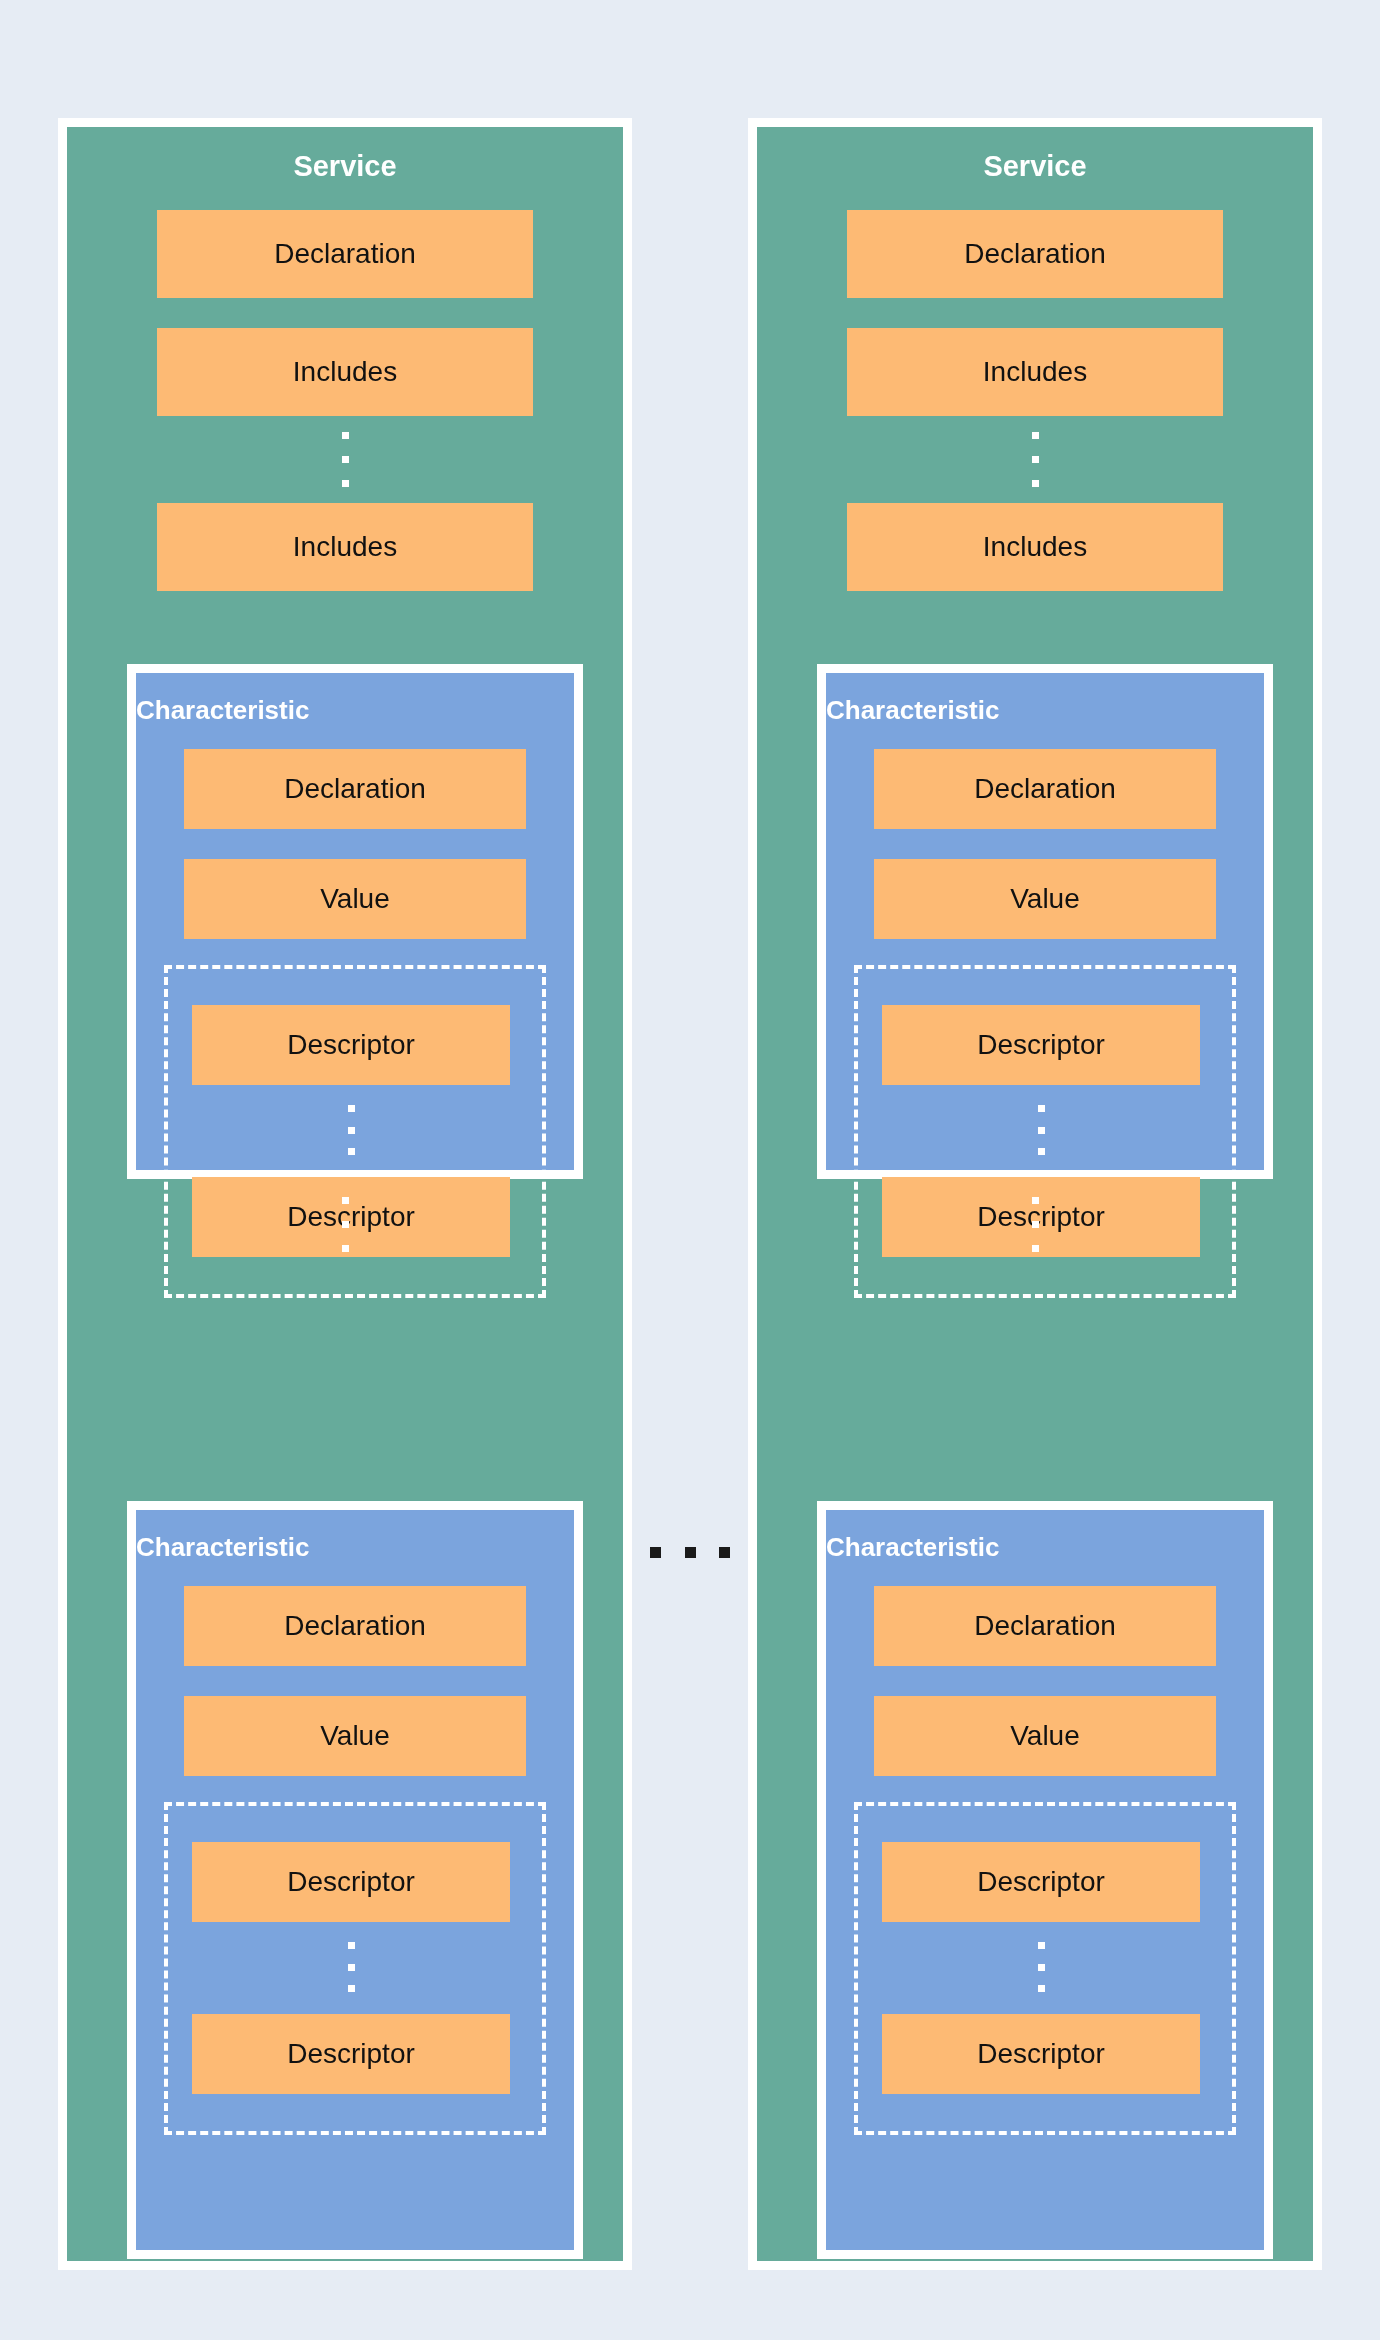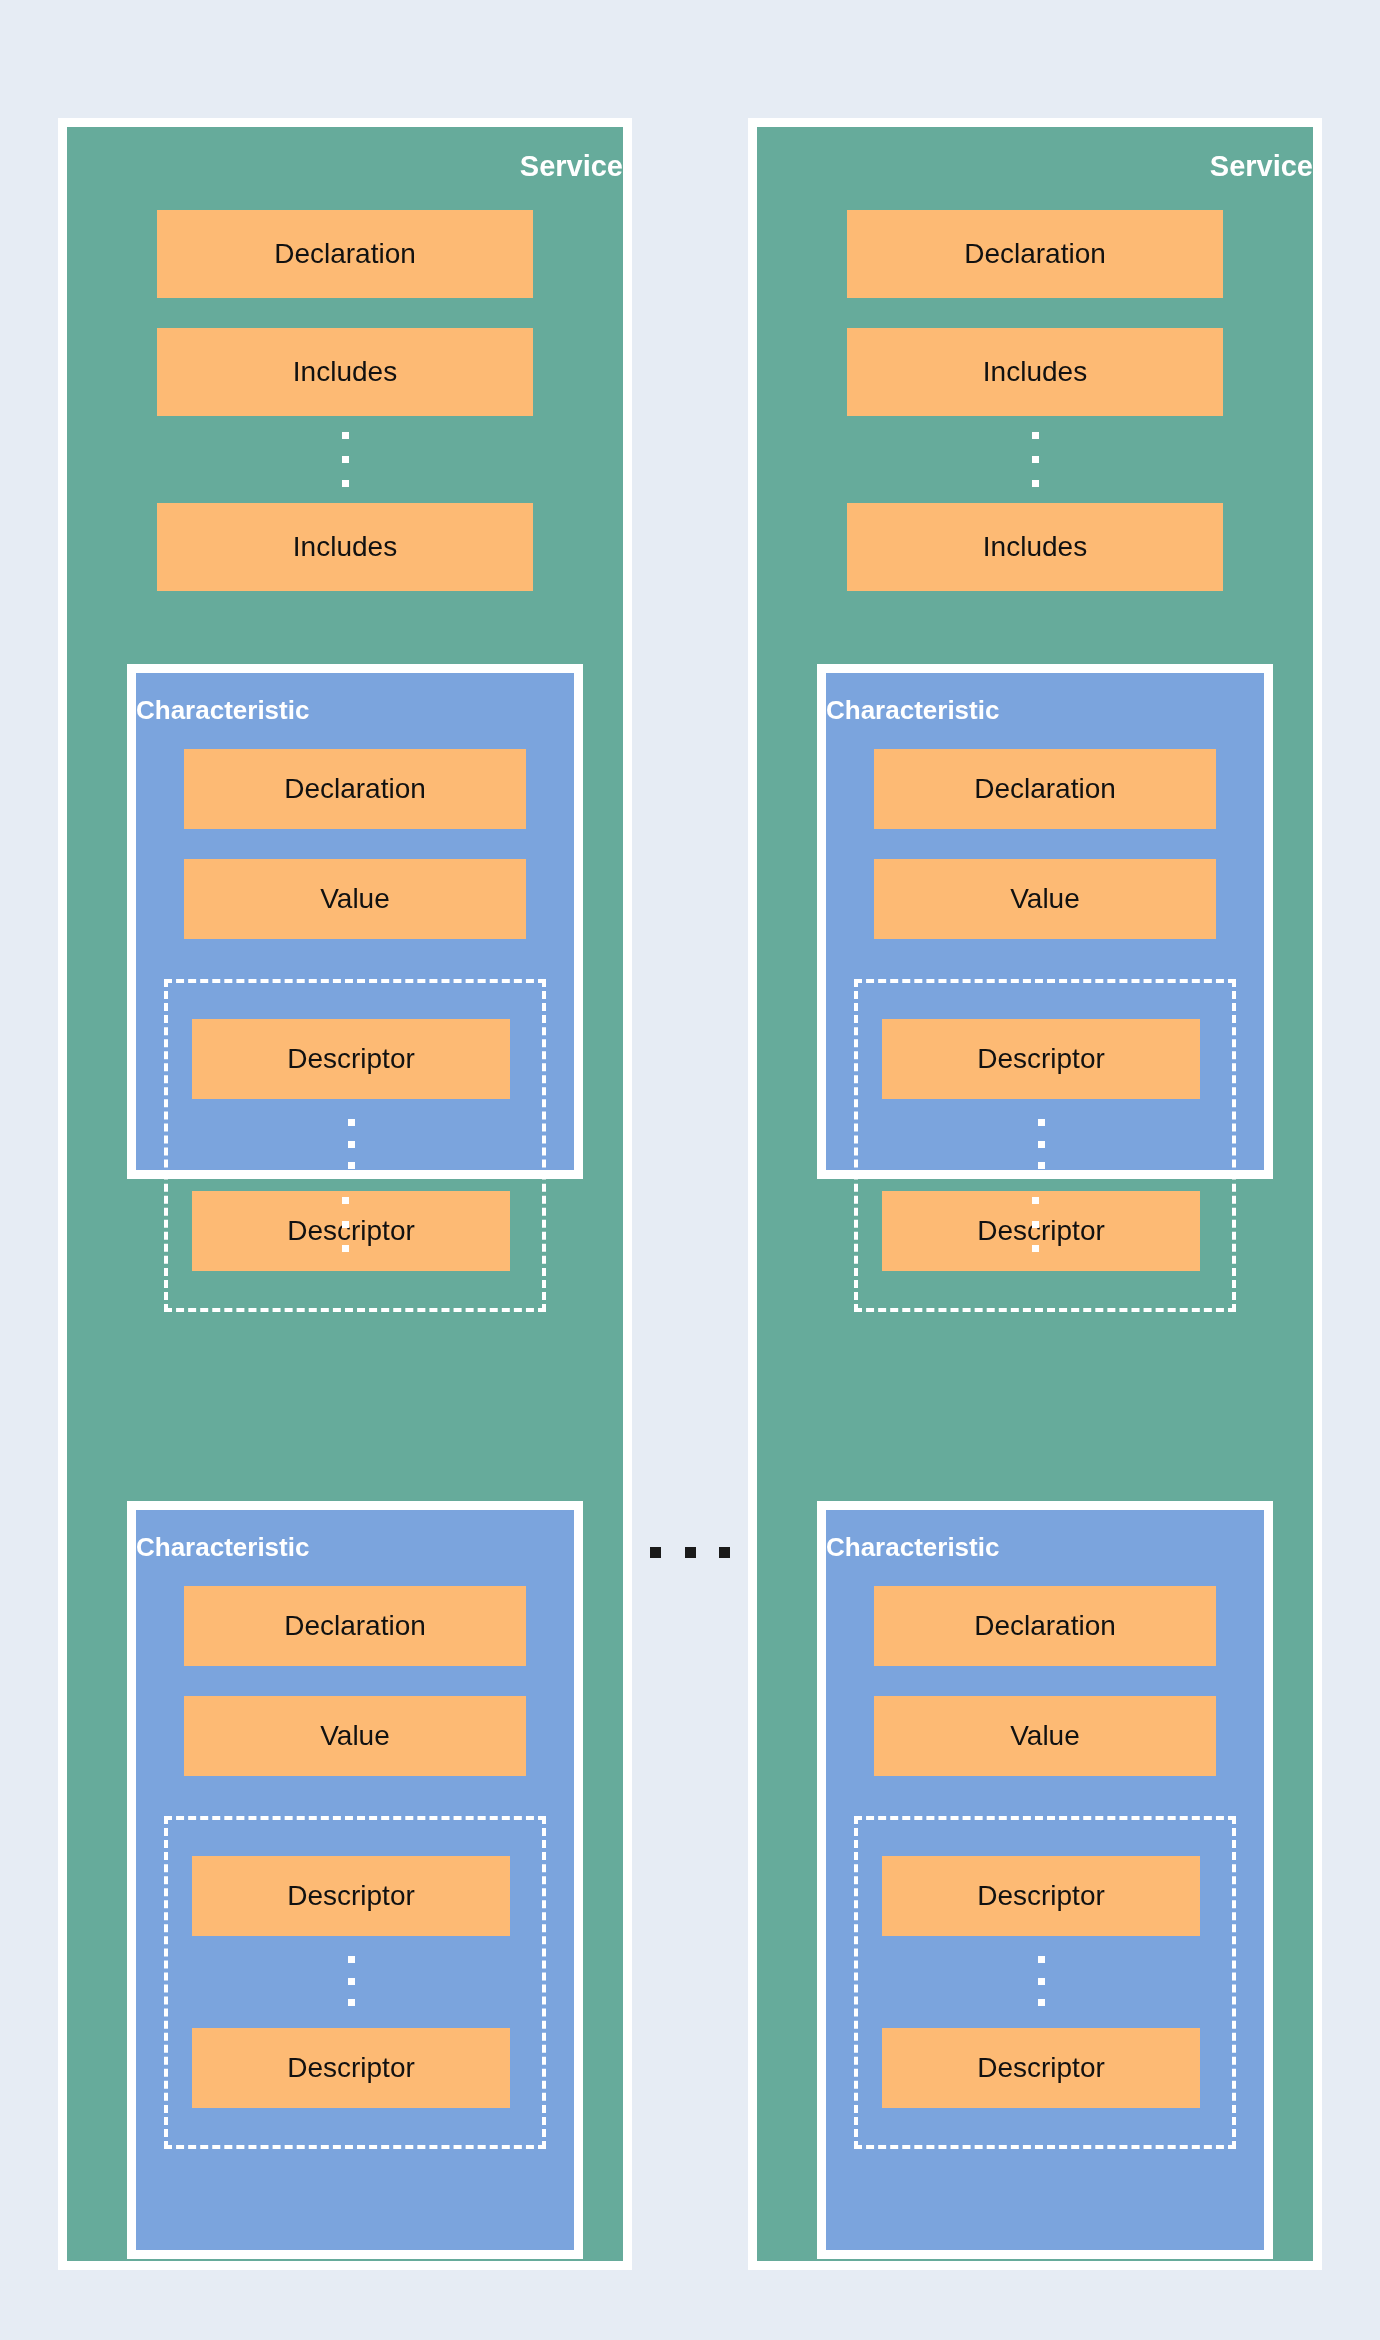--- a/index.html
+++ b/index.html
@@ -55,21 +55,21 @@
     box-sizing: border-box;
   }
   .service.col-left  { left: 58px; }
   .service.col-right { left: 748px; }
 
   .service-title {
     position: absolute;
     top: 23px;
     left: 0;
     width: 100%;
-    text-align: right;
+    text-align: center;
     font-size: 29px;
     font-weight: bold;
     color: #ffffff;
   }
 
   
   .leaf {
     position: absolute;
     background: #fdba74;
     color: #111111;
@@ -123,21 +123,21 @@
     color: #ffffff;
   }
 
   .char-declaration { left: 48px; top: 76px;  width: 342px; height: 80px; }
   .char-value       { left: 48px; top: 186px; width: 342px; height: 80px; }
 
   
   .descriptor-group {
     position: absolute;
     left: 28px;
-    top: 306px;
+    top: 292px;
     width: 382px;
     height: 333px;
     border: 4px dashed #ffffff;
     box-sizing: border-box;
   }
   .desc-1 { left: 24px; top: 36px;  width: 318px; height: 80px; }
   .desc-2 { left: 24px; top: 208px; width: 318px; height: 80px; }
   .desc-dots { left: 171px; top: 136px; width: 24px; height: 50px; }
 
   

